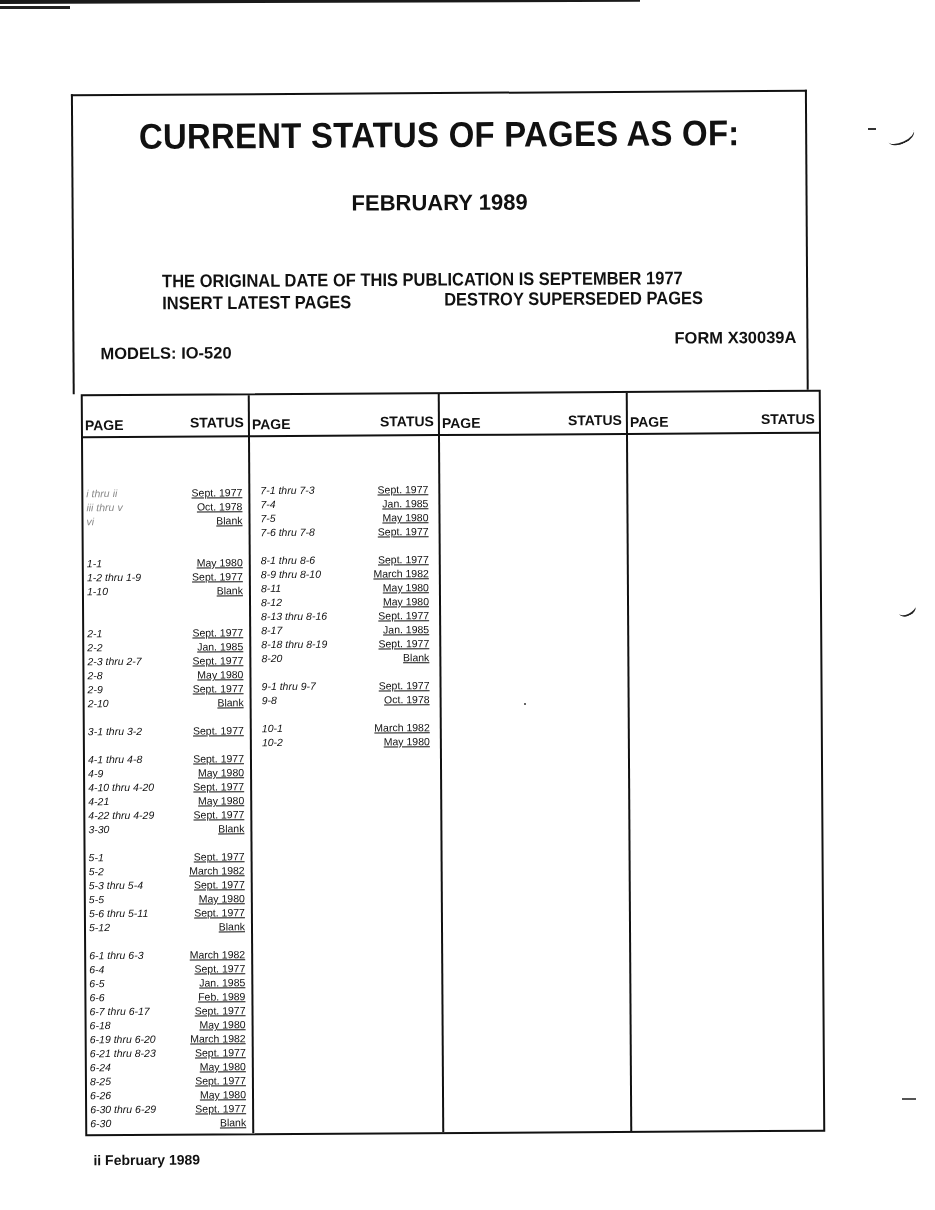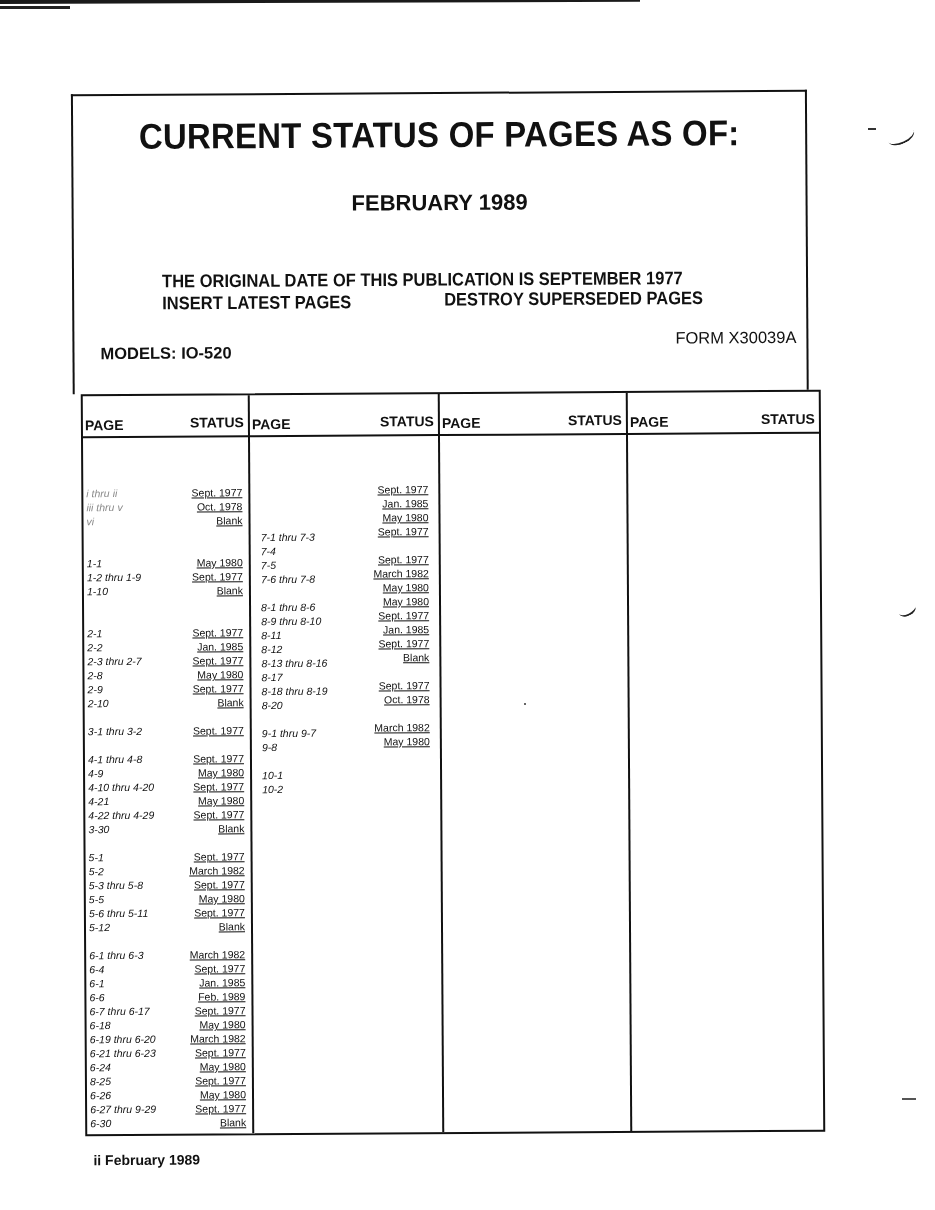--- a/index.html
+++ b/index.html
@@ -100,21 +100,21 @@
       position: absolute;
       left: 26px;
       top: 248px;
       font-weight: bold;
       font-size: 16.5px;
     }
     .form-no {
       position: absolute;
       right: 10px;
       top: 236px;
-      font-weight: normal;
+      font-weight: bold;
       font-size: 16.5px;
     }
     .table-box {
       position: absolute;
       left: 82px;
       top: 392px;
       width: 740px;
       height: 742px;
       border: 2px solid #111;
       border-top: 2px solid #111;
@@ -169,21 +169,21 @@
       left: 3px;
       white-space: nowrap;
       font-style: italic;
     }
     .row .s {
       position: absolute;
       right: 6px;
       white-space: nowrap;
       text-decoration: underline;
     }
-    .col-2 .row .p { left: 10px; margin-top: 47px; }
+    .col-2 .row .p { left: 10px; }
     .col-2 .row .s { right: 10px; }
     .faded { color: #8a8a8a; }
     .footer {
       position: absolute;
       left: 90px;
       top: 1150px;
       font-weight: bold;
       font-size: 14px;
     }
     .mark {
@@ -312,21 +312,21 @@
           </div>
           <div class="row" style="top: 412px;">
             <span class="p">5-1</span>
             <span class="s">Sept. 1977</span>
           </div>
           <div class="row" style="top: 426px;">
             <span class="p">5-2</span>
             <span class="s">March 1982</span>
           </div>
           <div class="row" style="top: 440px;">
-            <span class="p">5-3 thru 5-8</span>
+            <span class="p">5-3 thru 5-4</span>
             <span class="s">Sept. 1977</span>
           </div>
           <div class="row" style="top: 454px;">
             <span class="p">5-5</span>
             <span class="s">May 1980</span>
           </div>
           <div class="row" style="top: 468px;">
             <span class="p">5-6 thru 5-11</span>
             <span class="s">Sept. 1977</span>
           </div>
@@ -336,57 +336,57 @@
           </div>
           <div class="row" style="top: 510px;">
             <span class="p">6-1 thru 6-3</span>
             <span class="s">March 1982</span>
           </div>
           <div class="row" style="top: 524px;">
             <span class="p">6-4</span>
             <span class="s">Sept. 1977</span>
           </div>
           <div class="row" style="top: 538px;">
-            <span class="p">6-1</span>
+            <span class="p">6-5</span>
             <span class="s">Jan. 1985</span>
           </div>
           <div class="row" style="top: 552px;">
             <span class="p">6-6</span>
             <span class="s">Feb. 1989</span>
           </div>
           <div class="row" style="top: 566px;">
             <span class="p">6-7 thru 6-17</span>
             <span class="s">Sept. 1977</span>
           </div>
           <div class="row" style="top: 580px;">
             <span class="p">6-18</span>
             <span class="s">May 1980</span>
           </div>
           <div class="row" style="top: 594px;">
             <span class="p">6-19 thru 6-20</span>
             <span class="s">March 1982</span>
           </div>
           <div class="row" style="top: 608px;">
-            <span class="p">6-21 thru 6-23</span>
+            <span class="p">6-21 thru 8-23</span>
             <span class="s">Sept. 1977</span>
           </div>
           <div class="row" style="top: 622px;">
             <span class="p">6-24</span>
             <span class="s">May 1980</span>
           </div>
           <div class="row" style="top: 636px;">
             <span class="p">8-25</span>
             <span class="s">Sept. 1977</span>
           </div>
           <div class="row" style="top: 650px;">
             <span class="p">6-26</span>
             <span class="s">May 1980</span>
           </div>
           <div class="row" style="top: 664px;">
-            <span class="p">6-27 thru 9-29</span>
+            <span class="p">6-30 thru 6-29</span>
             <span class="s">Sept. 1977</span>
           </div>
           <div class="row" style="top: 678px;">
             <span class="p">6-30</span>
             <span class="s">Blank</span>
           </div>
         </div>
     </div>
     <div class="col col-2">
       <div class="col-head">

